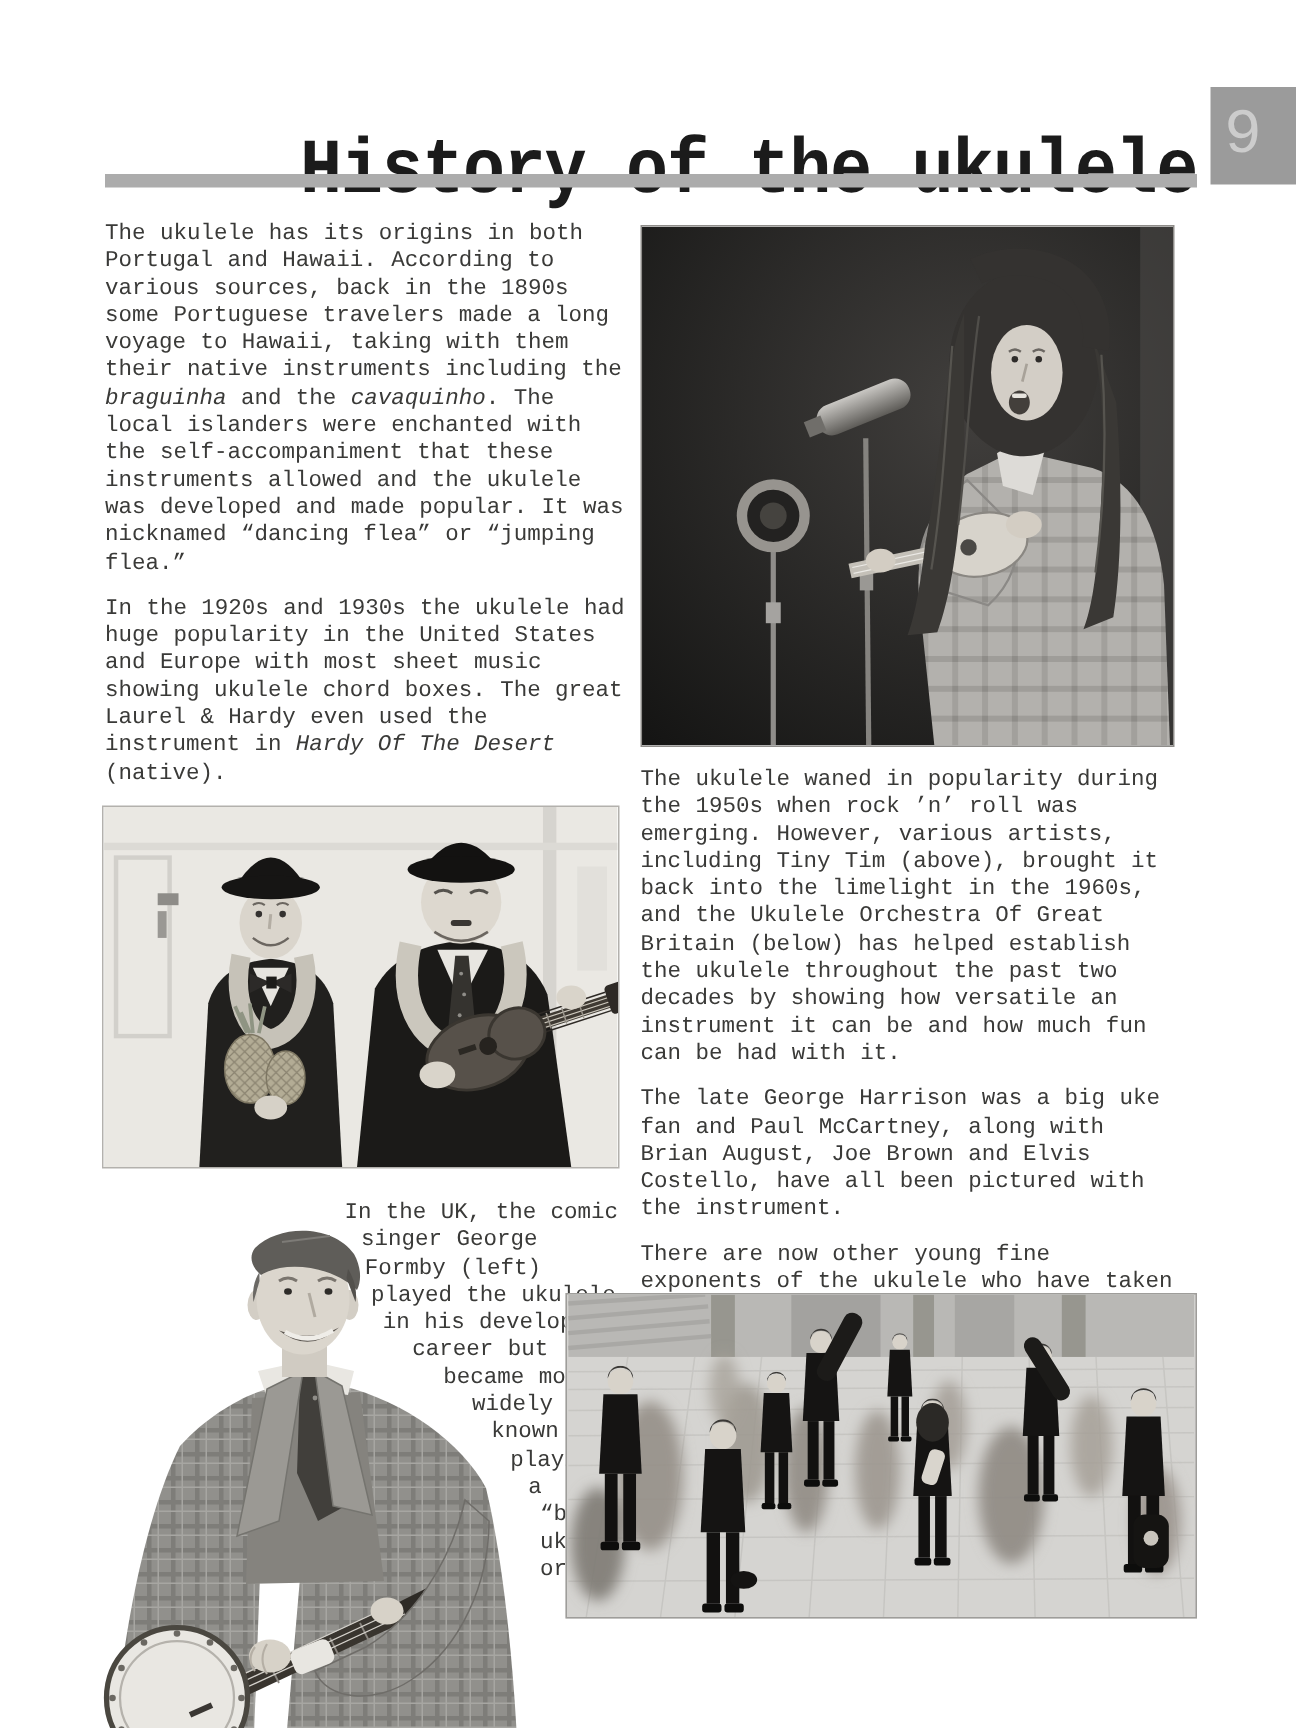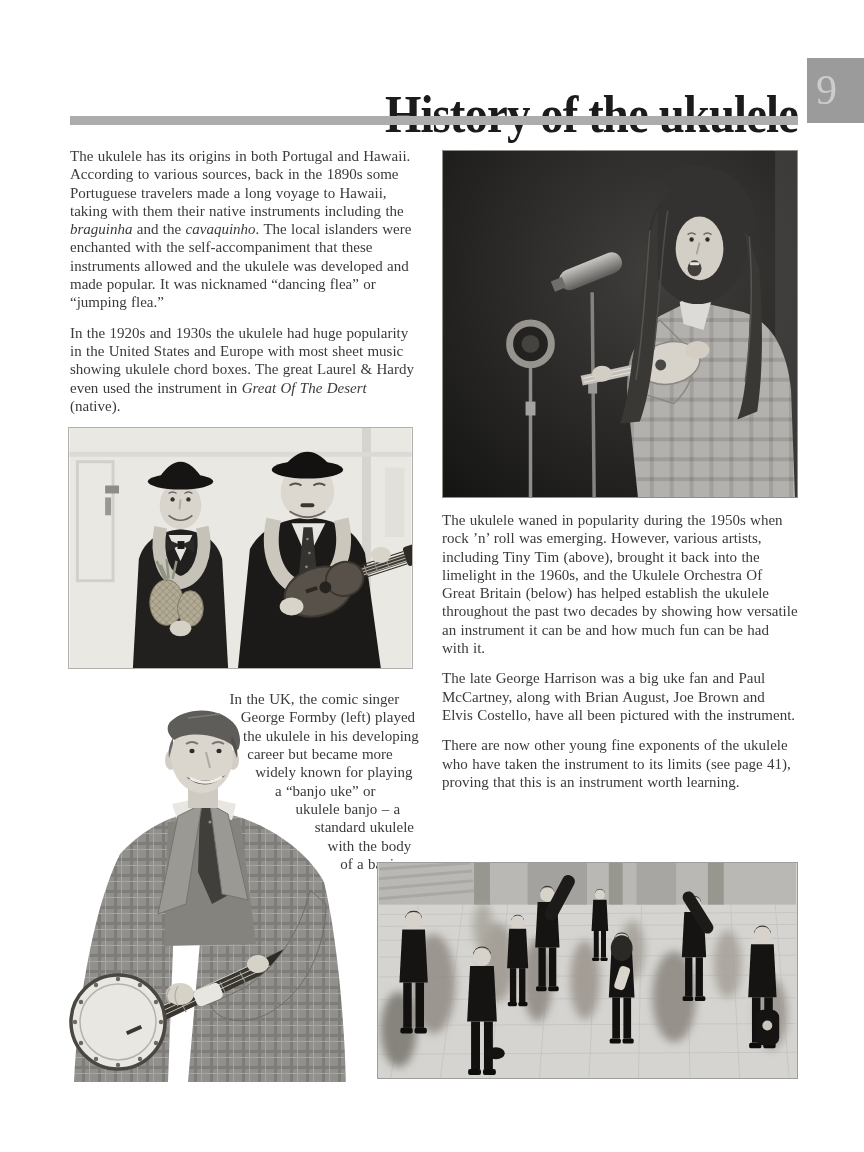--- a/index.html
+++ b/index.html
@@ -1,18 +1,18 @@
 <!DOCTYPE html>
 <html style="--page_tab_bg: #9b9b9b; --page_tab_number: #cccccc; --rule: #acacac; --body_text: #3a3a38; --title_text: #1b1b1b;"><head>
 <meta charset="utf-8">
 <style>
   html,body{margin:0;padding:0;background:#ffffff;}
   .page{
     position:relative;width:864px;height:1152px;background:#fff;overflow:hidden;
-    font-family:Liberation Serif, serif;color:var(--body_text,#3a3a38);
+    font-family:Liberation Mono, monospace;color:var(--body_text,#3a3a38);
   }
   
   .title{
     position:absolute;left:70px;top:52px;width:728px;text-align:right;
     font-size:52px;line-height:56px;letter-spacing:-1px;color:var(--title_text,#1b1b1b);
     transform:scaleX(.9);transform-origin:right center;white-space:nowrap;
   }
   .rule{
     position:absolute;left:70px;top:116px;width:728px;height:9px;
     background:var(--rule,#acacac);
@@ -21,21 +21,21 @@
     position:absolute;left:807px;top:58px;width:57px;height:65px;
     background:var(--page_tab_bg,#9b9b9b);
   }
   .page-tab .num{
     display:block;padding-left:9px;padding-top:4px;
     font-size:42px;line-height:56px;color:var(--page_tab_number,#cccccc);
   }
   
   .col{position:absolute;font-size:15px;line-height:18.3px;word-spacing:.04em;}
   .col-left{left:70px;top:147px;width:350px;}
-  .col-right{left:442px;top:150px;width:356px;}
+  .col-right{left:427px;top:150px;width:356px;}
   .para{margin:0 0 12px 0;}
   .para i{font-style:italic;}
   
   figure{margin:0;padding:0;}
   figure.photo{display:block;}
   .photo-lh{
     width:345px;height:242px;margin:11px 0 21px -2px;
     border:1px solid #b3b1ad;box-sizing:border-box;overflow:hidden;
   }
   .photo-tt{
@@ -61,21 +61,21 @@
 <div class="page">
 
   <h1 class="title">History of the ukulele</h1>
   <div class="page-tab">
     <span class="num">9</span>
   </div>
   <div class="rule"></div>
 
   <div class="col col-left">
     <p class="para"><span>The ukulele has its origins in both Portugal and Hawaii. According to various sources, back in the 1890s some Portuguese travelers made a long voyage to Hawaii, taking with them their native instruments including the </span><i>braguinha</i><span> and the </span><i>cavaquinho</i><span>. The local islanders were enchanted with the self-accompaniment that these instruments allowed and the ukulele was developed and made popular. It was nicknamed “dancing flea” or “jumping flea.”</span></p>
-    <p class="para"><span>In the 1920s and 1930s the ukulele had huge popularity in the United States and Europe with most sheet music showing ukulele chord boxes. The great Laurel &amp; Hardy even used the instrument in </span><i>Great Of The Desert</i><span> (native).</span></p>
+    <p class="para"><span>In the 1920s and 1930s the ukulele had huge popularity in the United States and Europe with most sheet music showing ukulele chord boxes. The great Laurel &amp; Hardy even used the instrument in </span><i>Hardy Of The Desert</i><span> (native).</span></p>
 
     <figure class="photo photo-lh">
       <svg width="343" height="240" viewBox="0 0 345 242" xmlns="http://www.w3.org/2000/svg">
         <defs>
           <pattern id="pine" width="7" height="7" patternUnits="userSpaceOnUse">
             <rect width="7" height="7" fill="#b3ac95"></rect>
             <path d="M0,7 L7,0 M0,0 L7,7" stroke="#8a8370" stroke-width="0.8"></path>
           </pattern>
         </defs>
         <rect width="345" height="242" fill="#eae8e3"></rect>

